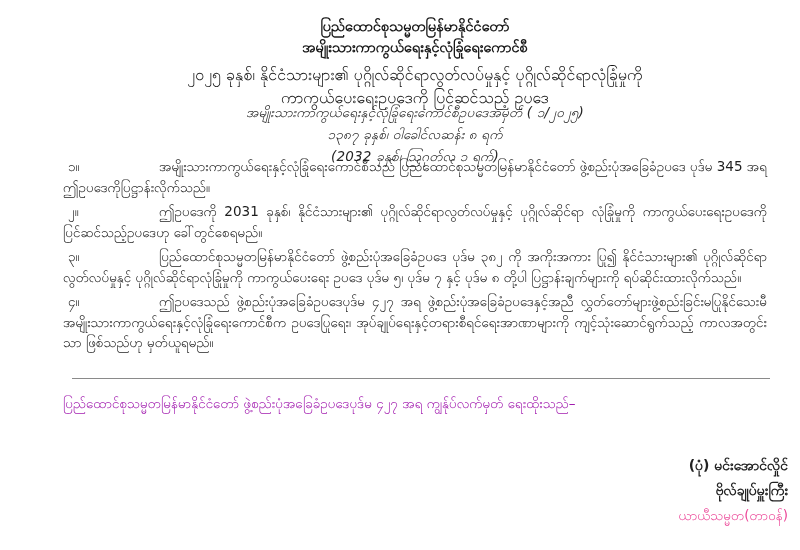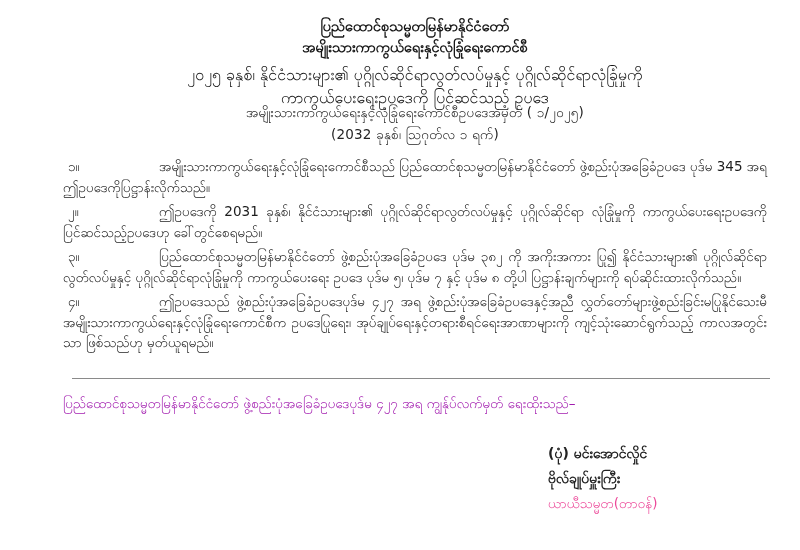--- a/index.html
+++ b/index.html
@@ -39,20 +39,21 @@
   .meta {
     position: absolute;
     top: 101px;
     left: 63px;
     right: 33px;
     text-align: center;
     font-size: 13.5px;
     line-height: 22px;
     color: #242424;
     letter-spacing: 0.2px;
+    font-style: italic;
   }
   
   .body {
     position: absolute;
     top: 156px;
     left: 63px;
     right: 33px;
     font-size: 13.5px;
     line-height: 20.5px;
     color: #1d1d1d;
@@ -82,24 +83,24 @@
     left: 63px;
     right: 33px;
     font-size: 13.5px;
     line-height: 22px;
     color: #a21caf;
     text-align: justify;
   }
   
   .signature {
     position: absolute;
-    top: 441px;
+    top: 453px;
     left: 548px;
     width: 240px;
-    text-align: left;
+    text-align: right;
   }
   .sig-line1, .sig-line2 {
     font-size: 14px;
     font-weight: bold;
     line-height: 25px;
     color: #222222;
   }
   .sig-line3 {
     font-size: 13.5px;
     font-weight: normal;
@@ -115,20 +116,21 @@
   <div class="header">
     <div class="hdr-sm">ပြည်ထောင်စုသမ္မတမြန်မာနိုင်ငံတော်</div>
     <div class="hdr-sm">အမျိုးသားကာကွယ်ရေးနှင့်လုံခြုံရေးကောင်စီ</div>
     <div class="hdr-gap"></div>
     <div class="hdr-lg">၂၀၂၅ ခုနှစ်၊ နိုင်ငံသားများ၏ ပုဂ္ဂိုလ်ဆိုင်ရာလွတ်လပ်မှုနှင့် ပုဂ္ဂိုလ်ဆိုင်ရာလုံခြုံမှုကို</div>
     <div class="hdr-lg">ကာကွယ်ပေးရေးဥပဒေကို ပြင်ဆင်သည့် ဥပဒေ</div>
   </div>
 
   <div class="meta">
     <div>အမျိုးသားကာကွယ်ရေးနှင့်လုံခြုံရေးကောင်စီဥပဒေအမှတ် ( ၁/၂၀၂၅)</div>
+    <div>၁၃၈၇ ခုနှစ်၊ ဝါခေါင်လဆန်း ၈ ရက်</div>
     <div>(2032 ခုနှစ်၊ ဩဂုတ်လ ၁ ရက်)</div>
   </div>
 
   <div class="body">
     <p><span class="pnum">၁။</span><span>အမျိုးသားကာကွယ်ရေးနှင့်လုံခြုံရေးကောင်စီသည် ပြည်ထောင်စုသမ္မတမြန်မာနိုင်ငံတော် ဖွဲ့စည်းပုံအခြေခံဥပဒေ ပုဒ်မ 345 အရ ဤဥပဒေကိုပြဋ္ဌာန်းလိုက်သည်။</span></p>
     <p><span class="pnum">၂။</span><span>ဤဥပဒေကို 2031 ခုနှစ်၊ နိုင်ငံသားများ၏ ပုဂ္ဂိုလ်ဆိုင်ရာလွတ်လပ်မှုနှင့် ပုဂ္ဂိုလ်ဆိုင်ရာ လုံခြုံမှုကို ကာကွယ်ပေးရေးဥပဒေကို ပြင်ဆင်သည့်ဥပဒေဟု ခေါ်တွင်စေရမည်။</span></p>
     <p><span class="pnum">၃။</span><span>ပြည်ထောင်စုသမ္မတမြန်မာနိုင်ငံတော် ဖွဲ့စည်းပုံအခြေခံဥပဒေ ပုဒ်မ ၃၈၂ ကို အကိုးအကား ပြု၍ နိုင်ငံသားများ၏ ပုဂ္ဂိုလ်ဆိုင်ရာလွတ်လပ်မှုနှင့် ပုဂ္ဂိုလ်ဆိုင်ရာလုံခြုံမှုကို ကာကွယ်ပေးရေး ဥပဒေ ပုဒ်မ ၅၊ ပုဒ်မ ၇ နှင့် ပုဒ်မ ၈ တို့ပါ ပြဋ္ဌာန်းချက်များကို ရပ်ဆိုင်းထားလိုက်သည်။</span></p>
     <p><span class="pnum">၄။</span><span>ဤဥပဒေသည် ဖွဲ့စည်းပုံအခြေခံဥပဒေပုဒ်မ ၄၂၇ အရ ဖွဲ့စည်းပုံအခြေခံဥပဒေနှင့်အညီ လွှတ်တော်များဖွဲ့စည်းခြင်းမပြုနိုင်သေးမီ အမျိုးသားကာကွယ်ရေးနှင့်လုံခြုံရေးကောင်စီက ဥပဒေပြုရေး၊ အုပ်ချုပ်ရေးနှင့်တရားစီရင်ရေးအာဏာများကို ကျင့်သုံးဆောင်ရွက်သည့် ကာလအတွင်းသာ ဖြစ်သည်ဟု မှတ်ယူရမည်။</span></p>
   </div>
 

